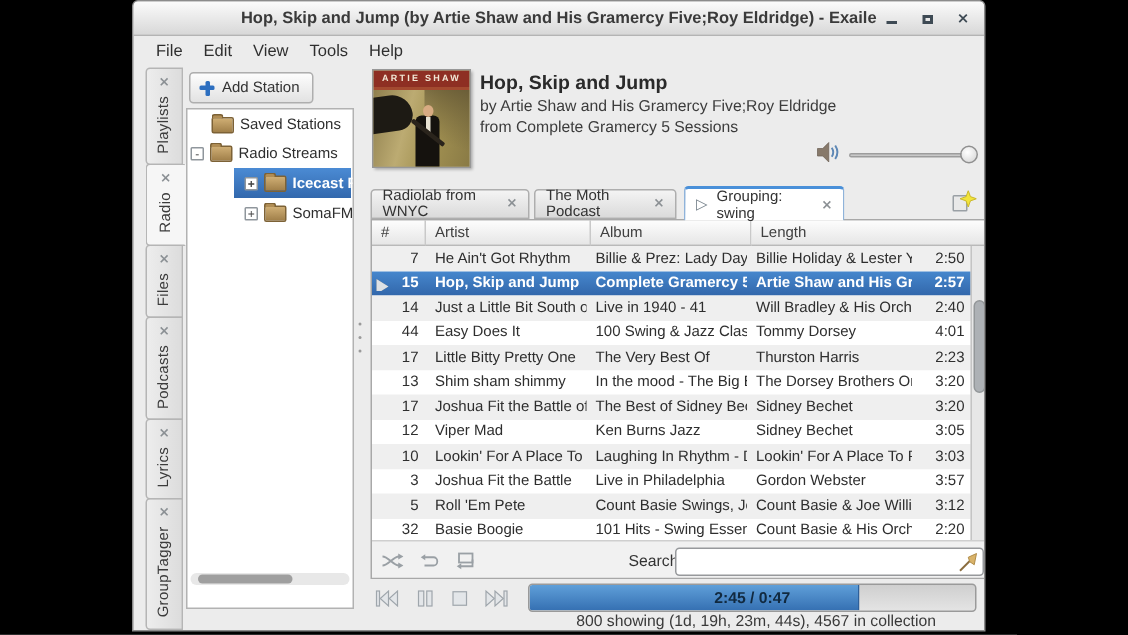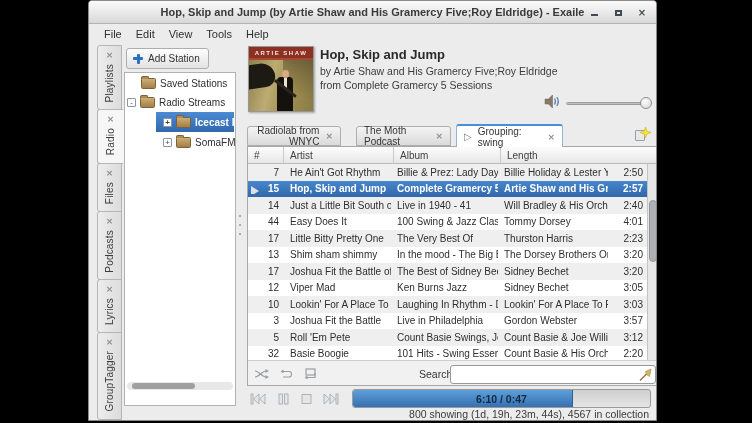--- a/index.html
+++ b/index.html
@@ -137,21 +137,21 @@
   .tbtn{position:absolute;top:4px;display:flex;align-items:center;justify-content:center;}
   .progress{position:absolute;left:263px;top:0;width:299px;height:19px;border:1px solid #9a9a9a;border-radius:3px;
             background:linear-gradient(#cfcfcf,#e4e4e4);overflow:hidden;}
   .progress .fill{position:absolute;left:0;top:0;bottom:0;background:linear-gradient(#5f9fd9,#3570b2);
                   border-right:1px solid #2e5f99;border-radius:2px 0 0 2px;}
   .progress .ptext{position:absolute;left:0;right:0;top:0;bottom:0;display:flex;align-items:center;justify-content:center;
                    font-size:10.5px;font-weight:bold;color:#11293f;}
 
   
   .statusbar{position:absolute;left:0;right:0;bottom:0;height:13px;display:flex;align-items:center;
-             justify-content:flex-end;padding-right:7px;font-size:10.5px;color:#3a3a3a;}
+             justify-content:flex-end;padding-right:32px;font-size:10.5px;color:#3a3a3a;}
 </style>
 </head>
 <body>
 
 <div id="stage">
   <div class="window">
 
     <div class="titlebar">
       <span class="title-text">Hop, Skip and Jump (by Artie Shaw and His Gramercy Five;Roy Eldridge) - Exaile</span>
       <span class="win-controls">
@@ -260,21 +260,21 @@
     <div class="vol-icon">
       <svg width="18" height="15" viewBox="0 0 18 15">
         <polygon points="1,5 4.5,5 8.5,1 8.5,14 4.5,10 1,10" fill="#87796a" stroke="#6d6155" stroke-width="0.5"></polygon>
         <path d="M10.5 4.5 q2 3 0 6" stroke="#5d87b5" fill="none" stroke-width="1.3"></path>
         <path d="M12.8 3 q3 4.5 0 9" stroke="#5d87b5" fill="none" stroke-width="1.3"></path>
       </svg>
     </div>
     <div class="vol-trough"></div>
     <div class="vol-knob"></div>
 
-    <div class="pl-tab" style="left:158px;width:94px;text-align:right;">
+    <div class="pl-tab" style="left:158px;width:106px;">
       <span>Radiolab from WNYC</span>
       <span class="closex">×</span>
     </div>
     <div class="pl-tab" style="left:267px;width:95px;">
       <span>The Moth Podcast</span>
       <span class="closex">×</span>
     </div>
     <div class="pl-tab active" style="left:367px;width:107px;">
       <span class="tab-play">▷</span>
       <span>Grouping: swing</span>
@@ -438,21 +438,21 @@
       </span>
       <span class="tbtn" style="left:234px;">
         <svg width="16" height="12" viewBox="0 0 16 12">
           <polygon points="1,1 1,11 6.5,6" fill="#e3e6e9" stroke="#9fa6ac" stroke-width="0.8"></polygon>
           <polygon points="7,1 7,11 12.5,6" fill="#e3e6e9" stroke="#9fa6ac" stroke-width="0.8"></polygon>
           <rect x="13" y="1" width="2" height="10" fill="#e3e6e9" stroke="#9fa6ac" stroke-width="0.8"></rect>
         </svg>
       </span>
       <div class="progress">
         <span class="fill" style="width: 74%;"></span>
-        <span class="ptext">6:10 / 0:47</span>
+        <span class="ptext">2:45 / 0:47</span>
       </div>
     </div>
 
     <div class="statusbar">
       <span>800 showing (1d, 19h, 23m, 44s), 4567 in collection</span>
     </div>
 
   </div>
 </div>
 

